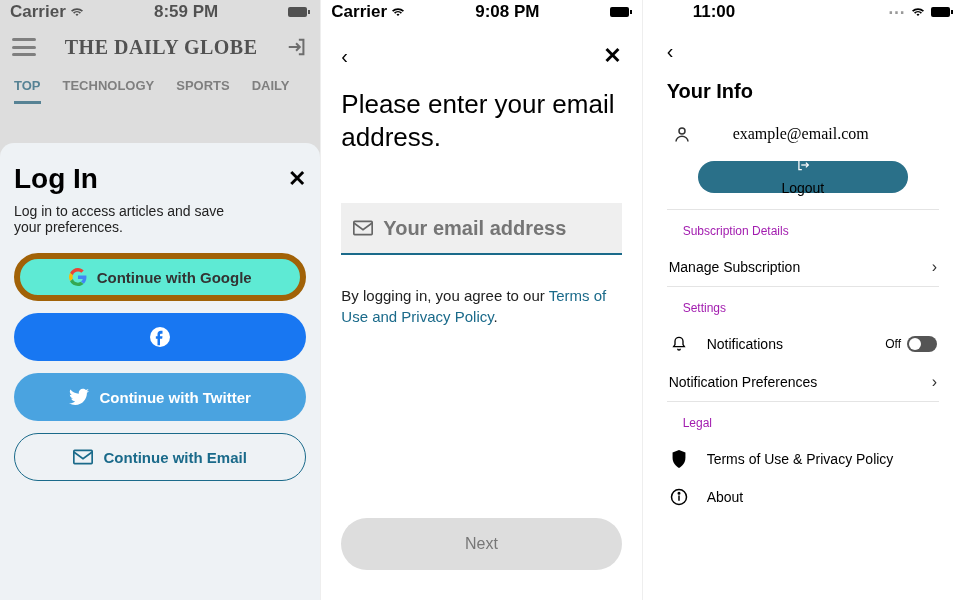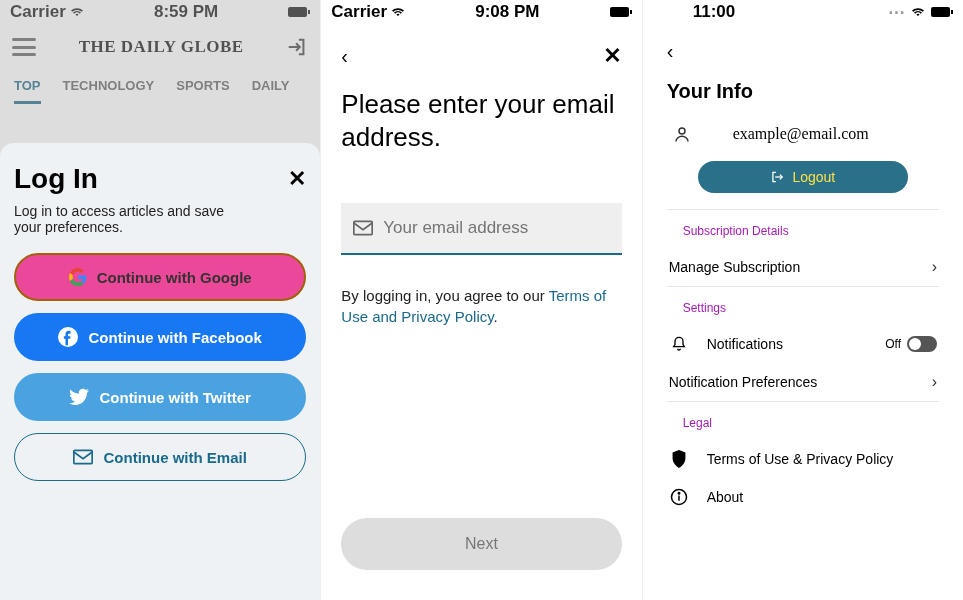--- a/index.html
+++ b/index.html
@@ -11,56 +11,56 @@
 
 .statusbar { height:24px; display:flex; align-items:center; justify-content:space-between; padding:0 10px; font-size:17px; font-weight:600; }
 .statusbar .left, .statusbar .right { display:flex; align-items:center; gap:4px; }
 
 
 .s1-bg { filter:brightness(1); }
 .s1-overlay { position:absolute; inset:0; background:rgba(180,180,180,0.45); }
 .s1-header { display:flex; align-items:center; justify-content:space-between; padding:8px 12px; height:46px; }
 .hamburger { width:24px; height:18px; display:flex; flex-direction:column; justify-content:space-between; }
 .hamburger span { height:3px; background:#555; border-radius:2px; }
-.brand { font-family: Georgia, serif; font-weight:900; font-size:17px; letter-spacing:0.5px; }
+.brand { font-family: Georgia, serif; font-weight:900; font-size:20px; letter-spacing:0.5px; }
 .tabs { display:flex; gap:22px; padding:0 14px; font-size:13px; font-weight:600; color:#555; }
 .tab { padding:8px 0; }
 .tab.active { color:#0a5a7a; border-bottom:3px solid #0a5a7a; }
 
 .sheet { position:absolute; left:0; right:0; bottom:0; top:143px; background:#eef2f5; border-top-left-radius:14px; border-top-right-radius:14px; padding:20px 14px; }
 .sheet-header { display:flex; justify-content:space-between; align-items:center; margin-bottom:8px; }
 .sheet-title { font-size:28px; font-weight:800; }
 .close-x { font-size:22px; font-weight:700; cursor:pointer; }
 .sheet-desc { font-size:14px; color:#222; margin-bottom:18px; max-width:230px; }
 .btn { width:100%; height:48px; border-radius:24px; display:flex; align-items:center; justify-content:center; gap:10px; font-size:15px; font-weight:600; margin-bottom:12px; border:none; cursor:pointer; }
-.btn-google { background:#ec4899; border:2px solid #a16207; color:#333;text-align:center; }
+.btn-google { background:#5eead4; border:6px solid #a16207; color:#333;text-align:center; }
 .btn-apple { background:#000; color:#fff; }
 .btn-fb { background:#1877f2; color:#fff; }
 .btn-tw { background:#4aa3e0; color:#fff; }
 .btn-email { background:transparent; border:1.5px solid #1a6a8a; color:#1a6a8a; }
 .gicon { width:18px; height:18px; }
 
 
 .s2-content { padding:14px 20px; }
 .s2-topbar { display:flex; justify-content:space-between; align-items:center; height:36px; }
 .back-chevron { font-size:20px; cursor:pointer; }
 .s2-title { font-size:26px; font-weight:400; margin-top:14px; line-height:1.25; }
 .input-wrap { margin-top:50px; background:#efefef; border-bottom:2px solid #1a6a8a; height:52px; display:flex; align-items:center; padding:0 12px; gap:10px; }
-.input-wrap input { border:none; background:transparent; font-size:17px; color:#000000; outline:none; width:100%; }
+.input-wrap input { border:none; background:transparent; font-size:20px; color:#000000; outline:none; width:100%;font-weight:bold; }
 .legal { margin-top:30px; font-size:15px; color:#222; line-height:1.4; }
 .legal a { color:#1a6a8a; text-decoration:none; }
 .next-btn { position:absolute; bottom:30px; left:20px; right:20px; height:52px; border-radius:26px; background:#ddd; color:#777; font-size:16px; display:flex; align-items:center; justify-content:center; border:none; }
 
 
 .s3-content { padding:10px 24px; }
 .s3-back { height:34px; display:flex; align-items:center; }
 .s3-title { font-size:20px; font-weight:800; margin-top:12px; margin-bottom:14px; }
 .user-row { display:flex; align-items:center; gap:40px; padding:8px 6px; font-family:Georgia, serif; }
 .user-icon { width:20px; }
-.logout-btn { width:210px; height:32px; border-radius:18px; background:#2a7089; color:#fde047; display:flex; align-items:center; justify-content:center; gap:8px; margin:10px auto 16px; font-size:14px; border:none; cursor:pointer; }
+.logout-btn { width:210px; height:32px; border-radius:18px; background:#2a7089; color:#000000; display:flex; align-items:center; justify-content:center; gap:8px; margin:10px auto 16px; font-size:14px; border:none; cursor:pointer;flex-direction:column; }
 .section-divider { border:none; border-top:1px solid #e4e4e4; }
 .section-label { font-size:12px; color:#a21caf; margin:14px 16px 10px; }
 .row { display:flex; align-items:center; justify-content:space-between; padding:10px 2px; font-size:14px; cursor:pointer; }
 .row .rl { display:flex; align-items:center; gap:18px; }
 .row-icon { width:20px; display:flex; justify-content:center; }
 .chev { font-size:16px; color:#333; }
 .toggle-wrap { display:flex; align-items:center; gap:6px; font-size:12px; }
 .toggle { width:30px; height:16px; background:#555; border-radius:8px; position:relative; }
 .toggle .knob { width:12px; height:12px; background:#fff; border-radius:50%; position:absolute; top:2px; left:2px; }
 
@@ -135,21 +135,20 @@
       </button>
 
 
       <button class="btn btn-fb">
         <span>
             <svg width="20" height="20" viewBox="0 0 24 24" fill="#fff">
               <circle cx="12" cy="12" r="12" fill="#fff"></circle>
               <path fill="#1877f2" d="M15 8h-2c-.6 0-1 .4-1 1v2h3l-.4 3H12v8h-3v-8H7v-3h2V8.5C9 6 10.5 4.5 13 4.5h2V8z"></path>
             </svg>
           </span>
-        <span>Continue with Facebook</span>
       </button>
 
       <button class="btn btn-tw">
         <span>
             <svg width="20" height="18" viewBox="0 0 24 20" fill="#fff">
               <path d="M24 2.4c-.9.4-1.8.7-2.8.8 1-.6 1.8-1.6 2.2-2.7-1 .6-2 1-3.1 1.2C19.4.6 18.1 0 16.6 0c-2.7 0-4.9 2.2-4.9 4.9 0 .4 0 .8.1 1.1C7.7 5.8 4.1 3.9 1.7.9c-.4.7-.7 1.6-.7 2.5 0 1.7.9 3.2 2.2 4.1-.8 0-1.6-.2-2.2-.6v.1c0 2.4 1.7 4.4 3.9 4.8-.4.1-.8.2-1.3.2-.3 0-.6 0-.9-.1.6 2 2.4 3.4 4.6 3.4-1.7 1.3-3.8 2.1-6.1 2.1-.4 0-.8 0-1.2-.1C2.2 18.8 4.8 19.6 7.5 19.6c9.1 0 14-7.5 14-14v-.6c1-.7 1.8-1.6 2.5-2.6z"></path>
             </svg>
           </span>
         <span>Continue with Twitter</span>
       </button>

